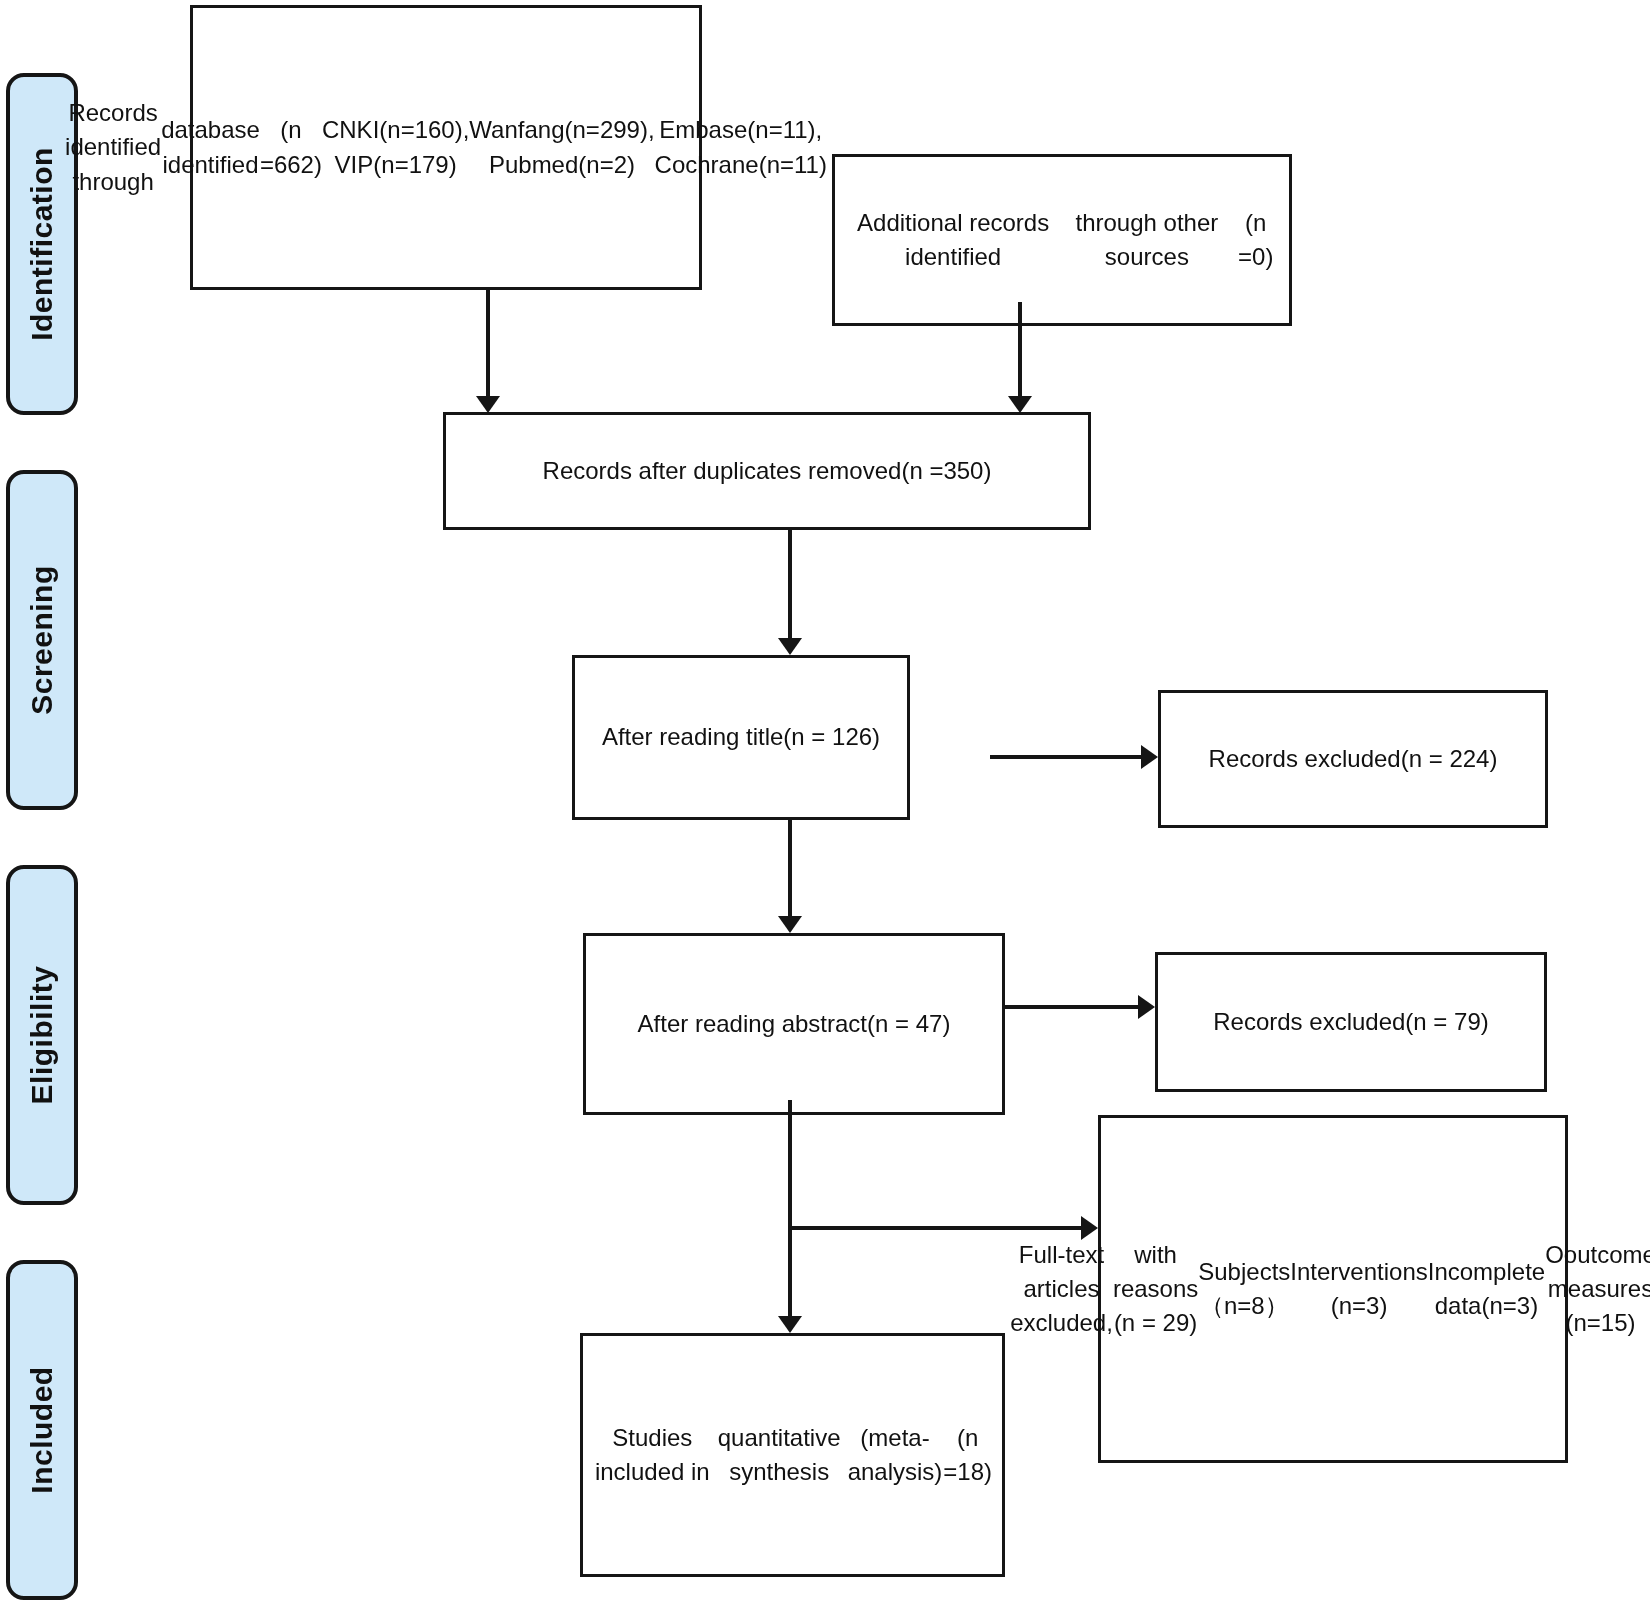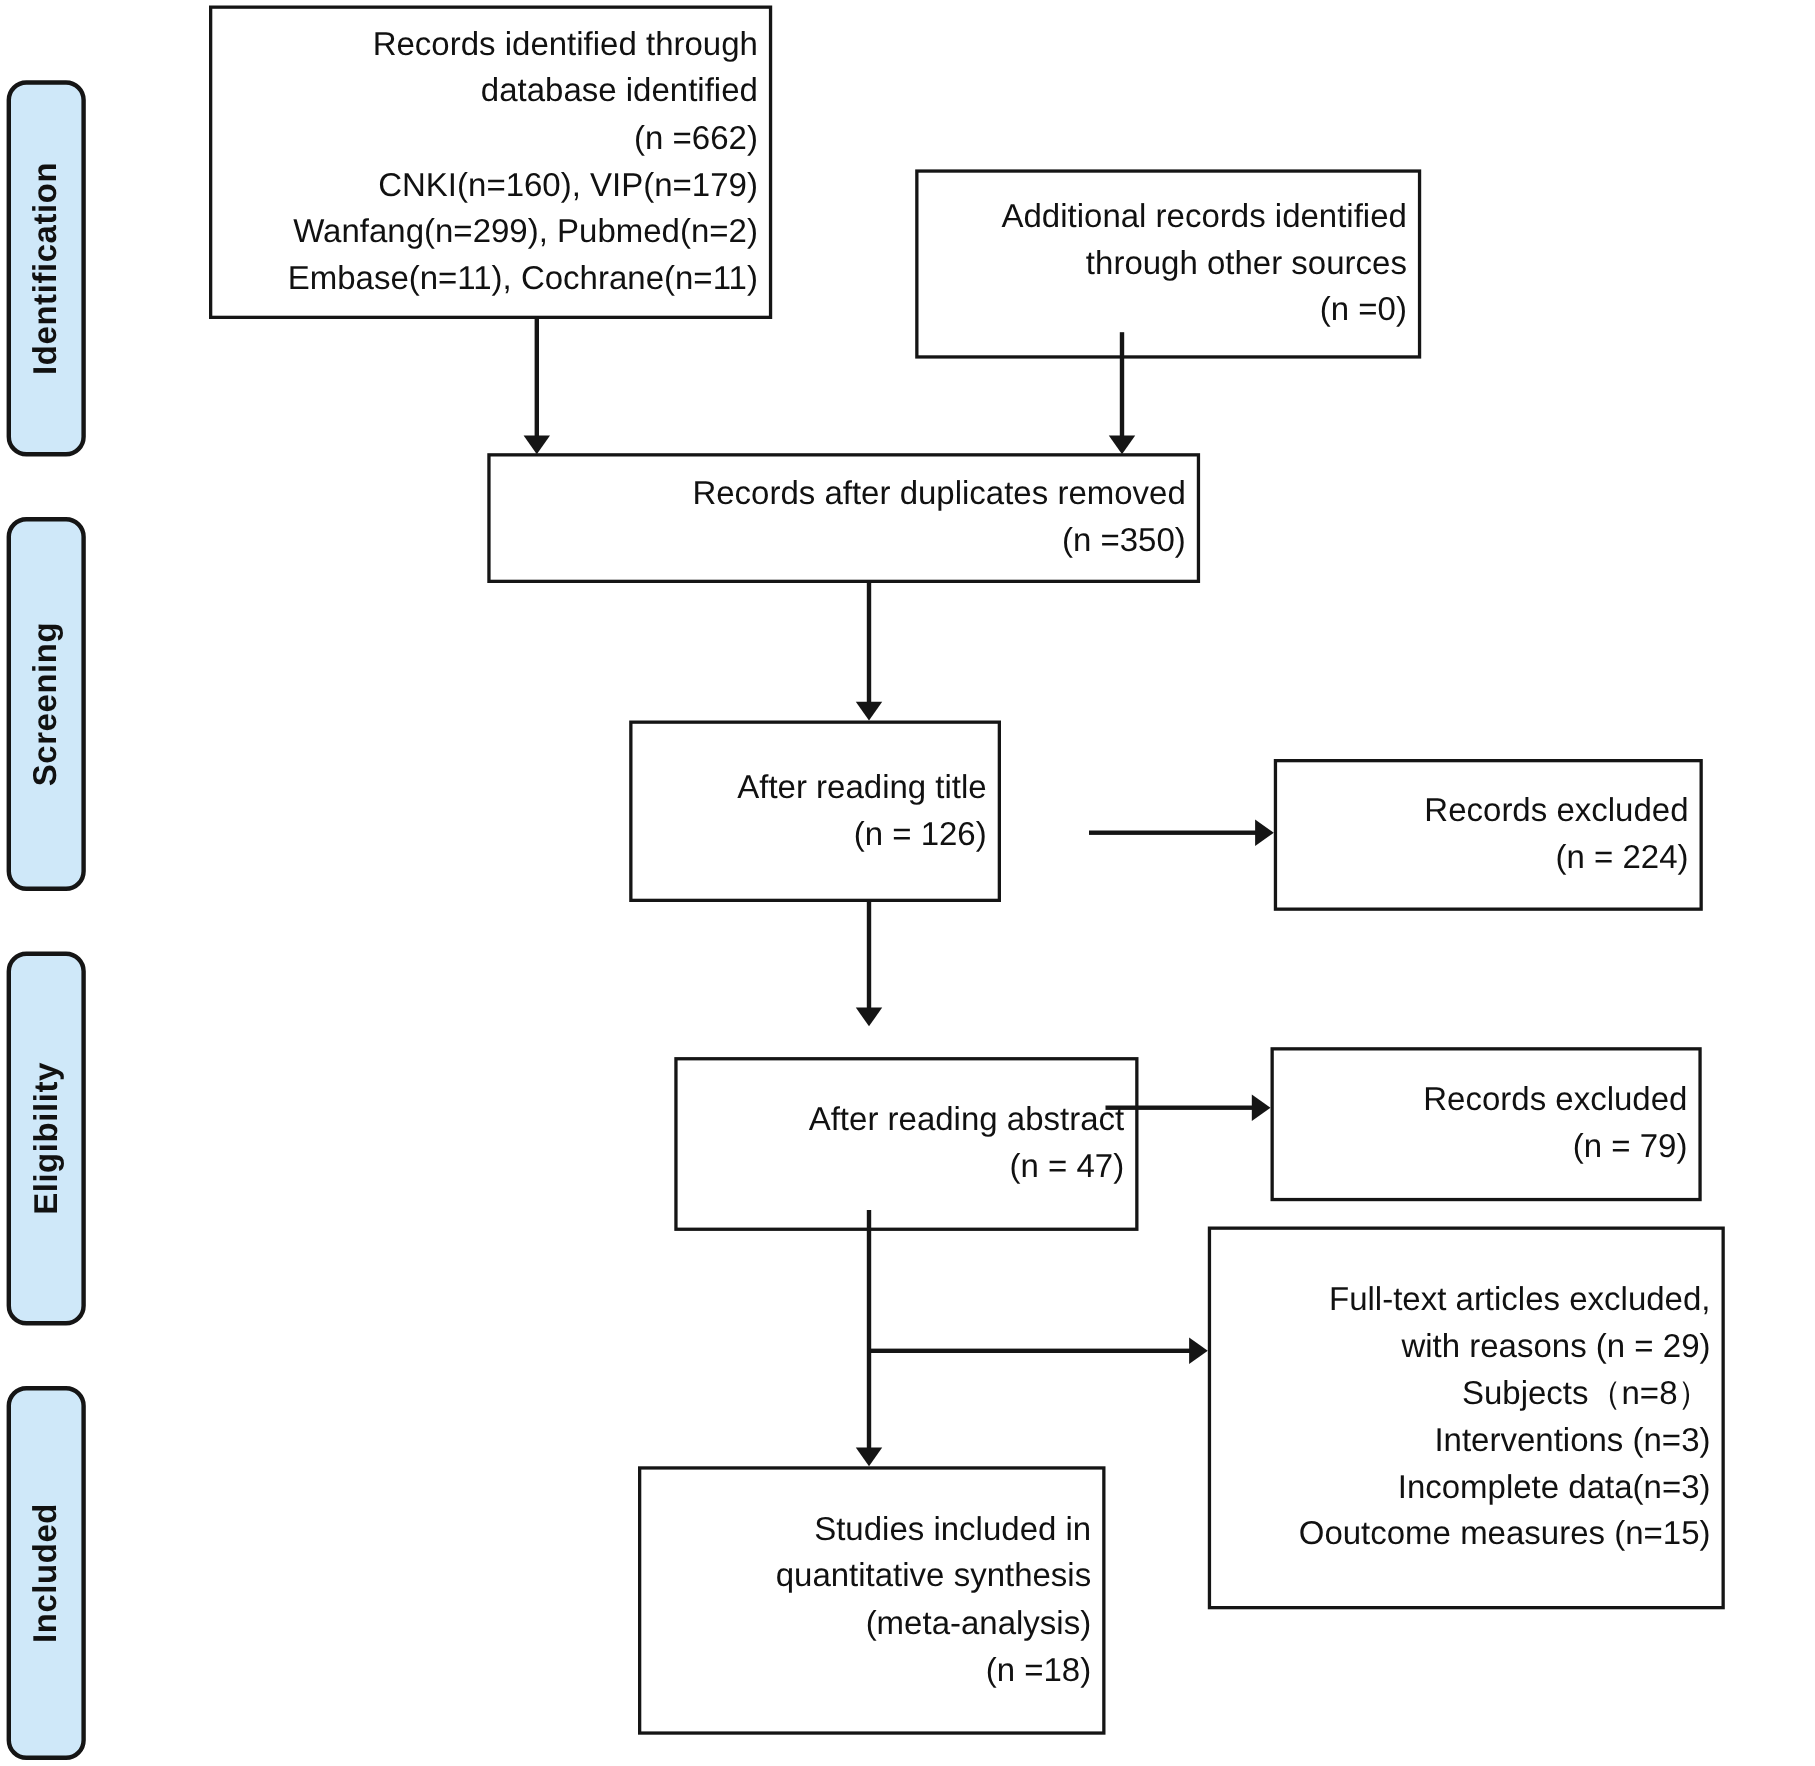--- a/index.html
+++ b/index.html
@@ -30,24 +30,24 @@
     transform:rotate(-90deg);
     white-space:nowrap;
     font-size:30px;font-weight:700;
     letter-spacing:.5px;
   }
   
   .box{
     position:absolute;
     background:var(--box-fill);
     border:3px solid var(--border);
-    display:flex;flex-direction:column;
-    align-items:flex-end;justify-content:center;
+    display:flex;
+    align-items:center;justify-content:center;
     text-align:center;
-    font-size:30px;line-height:1.42;
+    font-size:24px;line-height:1.42;
     padding:6px 10px;
   }
   
   .vline{position:absolute;width:4px;background:var(--border);}
   .hline{position:absolute;height:4px;background:var(--border);}
   .head-down{
     position:absolute;width:0;height:0;
     border-left:12px solid transparent;
     border-right:12px solid transparent;
     border-top:17px solid var(--border);
@@ -100,21 +100,21 @@
   <div class="box" style="left:572px;top:655px;width:338px;height:165px;">
     <div>After reading title</div>
     <div>(n = 126)</div>
   </div>
 
   <div class="box" style="left:1158px;top:690px;width:390px;height:138px;">
     <div>Records excluded</div>
     <div>(n = 224)</div>
   </div>
 
-  <div class="box" style="left:613px;top:933px;width:422px;height:158px;margin-top:28px;">
+  <div class="box" style="left:583px;top:933px;width:422px;height:182px;">
     <div>After reading abstract</div>
     <div>(n = 47)</div>
   </div>
 
   <div class="box" style="left:1155px;top:952px;width:392px;height:140px;">
     <div>Records excluded</div>
     <div>(n = 79)</div>
   </div>
 
   <div class="box" style="left:1098px;top:1115px;width:470px;height:348px;">

